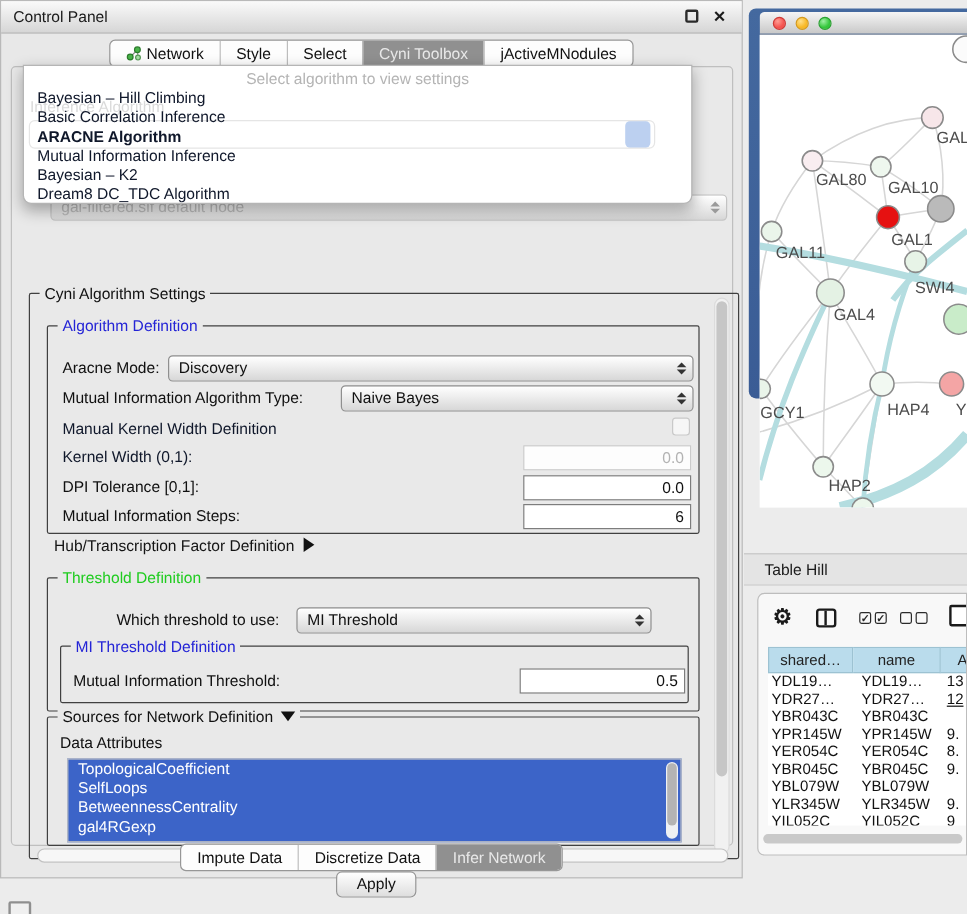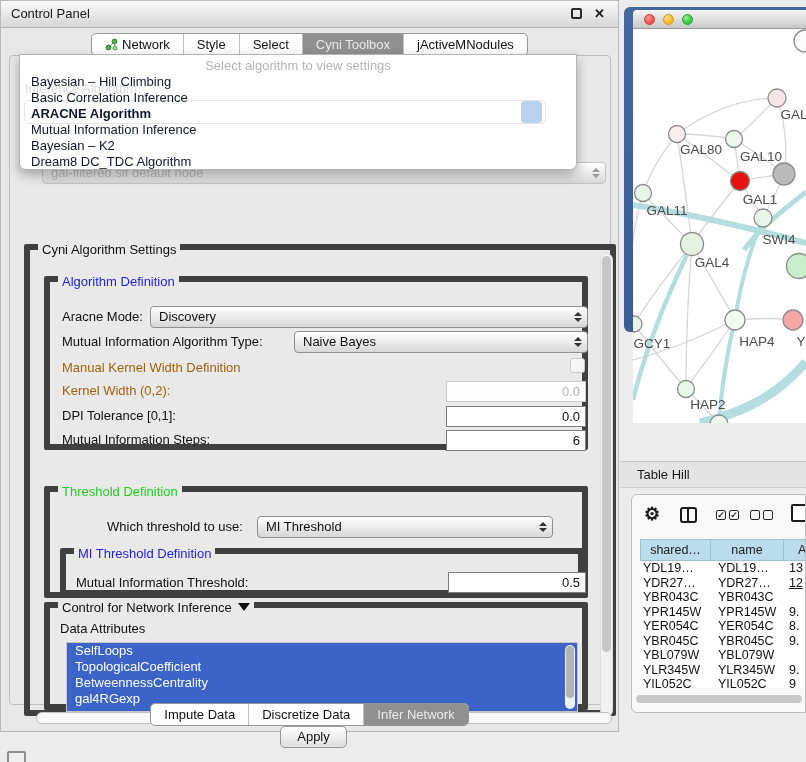--- a/index.html
+++ b/index.html
@@ -49,28 +49,28 @@
   .algo-item{padding-left:11px;line-height:16px;color:#0f172a;position:relative;z-index:2}
   .algo-item.sel{font-weight:bold}
   .ghost{opacity:.22}
   #ghost-label{position:absolute;left:5px;top:26px;color:#555}
   #ghost-combo{position:absolute;left:4px;top:45px;width:522px;height:24px;border:1px solid #888;
                border-radius:5px;box-sizing:border-box}
   #ghost-arrows{position:absolute;left:501px;top:46px;width:21px;height:22px;background:#6b96dd;
                 border-radius:4px;opacity:.45}
 
   
-  .fs{position:absolute;border:6px solid #404040;border-radius:2px;box-sizing:border-box}
+  .fs{position:absolute;border:1px solid #404040;border-radius:2px;box-sizing:border-box}
   .fs>.legend{position:absolute;top:-8px;left:8px;background:#e9e9e9;padding:0 4px;color:#111;
               white-space:nowrap;line-height:15px}
   .legend.blue{color:#2424d6}
   .legend.green{color:#1fcc1f}
 
   .lbl{position:absolute;font-weight:normal;color:#101010;white-space:nowrap}
-  .lbl.dis{color:#a16207}
+  .lbl.dis{color:#0f172a}
 
   .tf{position:absolute;background:#fff;border:1px solid #7d7d7d;box-sizing:border-box;
       text-align:right;padding:0 5px;line-height:19px}
   .tf.dis{border-color:#cacaca;color:#b3b3b3;background:#fdfdfd}
 
   .checkbox{position:absolute;width:15px;height:15px;background:#f6f6f6;border:1px solid #c9c9c9;
             border-radius:3px;box-sizing:border-box}
 
   
   #settings-vscroll{position:absolute;left:570px;top:3px;width:13px;height:464px;background:#f1f1f1;
@@ -205,30 +205,31 @@
           <span>Naive Bayes</span>
           <span class="arrows">
               <span class="tri-up"></span>
               <span class="tri-dn"></span>
             </span>
         </div>
 
         <span class="lbl dis" style="left:12px;top:78px">Manual Kernel Width Definition</span>
         <span class="checkbox" style="left:520px;top:76px"></span>
 
-        <span class="lbl dis" style="left:12px;top:101px">Kernel Width (0,2):</span>
+        <span class="lbl dis" style="left:12px;top:101px">Kernel Width (0,1):</span>
         <div class="tf dis" style="left:396px;top:99px;width:140px;height:21px">0.0</div>
 
         <span class="lbl" style="left:12px;top:126px">DPI Tolerance [0,1]:</span>
         <div class="tf" style="left:396px;top:124px;width:140px;height:21px">0.0</div>
 
         <span class="lbl" style="left:12px;top:150px">Mutual Information Steps:</span>
         <div class="tf" style="left:396px;top:148px;width:140px;height:21px">6</div>
       </div>
 
+      <div id="hub-row"><span>Hub/Transcription Factor Definition</span><span class="tri-right"></span></div>
 
       <div class="fs" style="left:14px;top:236px;width:544px;height:112px">
         <span class="legend green">Threshold Definition</span>
 
         <span class="lbl" style="left:57px;top:27px">Which threshold to use:</span>
         <div class="combo" style="left:207px;top:24px;width:296px">
           <span>MI Threshold</span>
           <span class="arrows">
               <span class="tri-up"></span>
               <span class="tri-dn"></span>
@@ -236,25 +237,25 @@
         </div>
 
         <div class="fs" style="left:10px;top:56px;width:524px;height:48px">
           <span class="legend blue">MI Threshold Definition</span>
           <span class="lbl" style="left:10px;top:21px">Mutual Information Threshold:</span>
           <div class="tf" style="left:382px;top:18px;width:138px;height:21px">0.5</div>
         </div>
       </div>
 
       <div class="fs" style="left:14px;top:352px;width:544px;height:108px">
-        <span class="legend"><span>Control for Network Inference</span><span class="tri-down-sm"></span></span>
+        <span class="legend"><span>Sources for Network Definition</span><span class="tri-down-sm"></span></span>
         <span class="lbl" style="left:10px;top:13px">Data Attributes</span>
         <div id="attr-list">
-          <div class="attr-item">SelfLoops</div>
-            <div class="attr-item">TopologicalCoefficient</div>
+          <div class="attr-item">TopologicalCoefficient</div>
+            <div class="attr-item">SelfLoops</div>
             <div class="attr-item">BetweennessCentrality</div>
             <div class="attr-item">gal4RGexp</div>
             <div id="attr-vscroll">
               <div id="attr-vthumb"></div>
             </div>
         </div>
       </div>
 
       <div id="settings-vscroll">
           <div id="settings-vthumb"></div>

